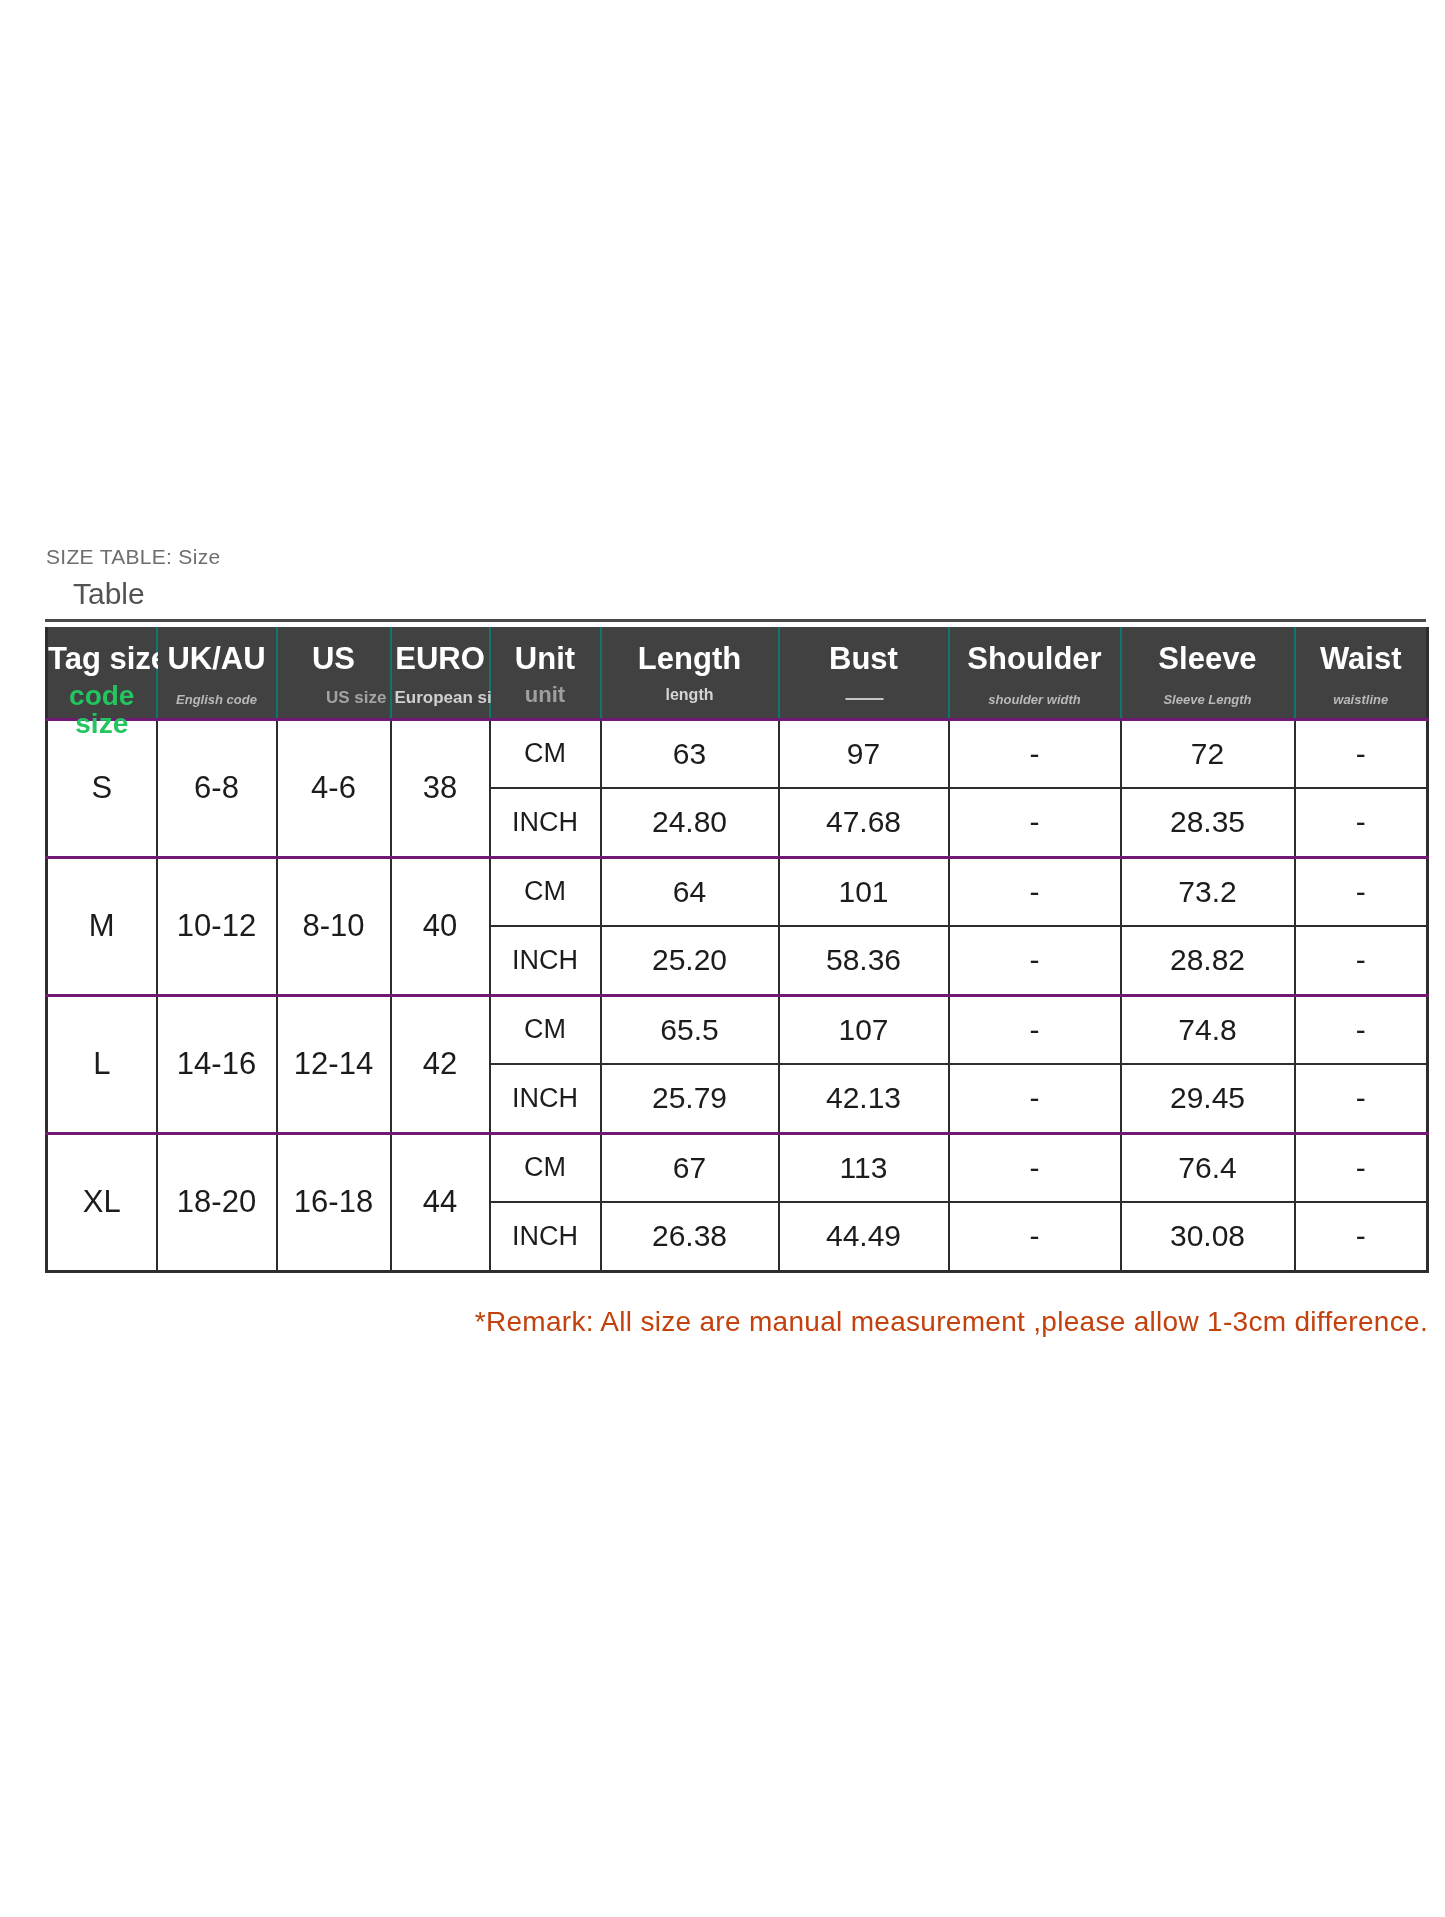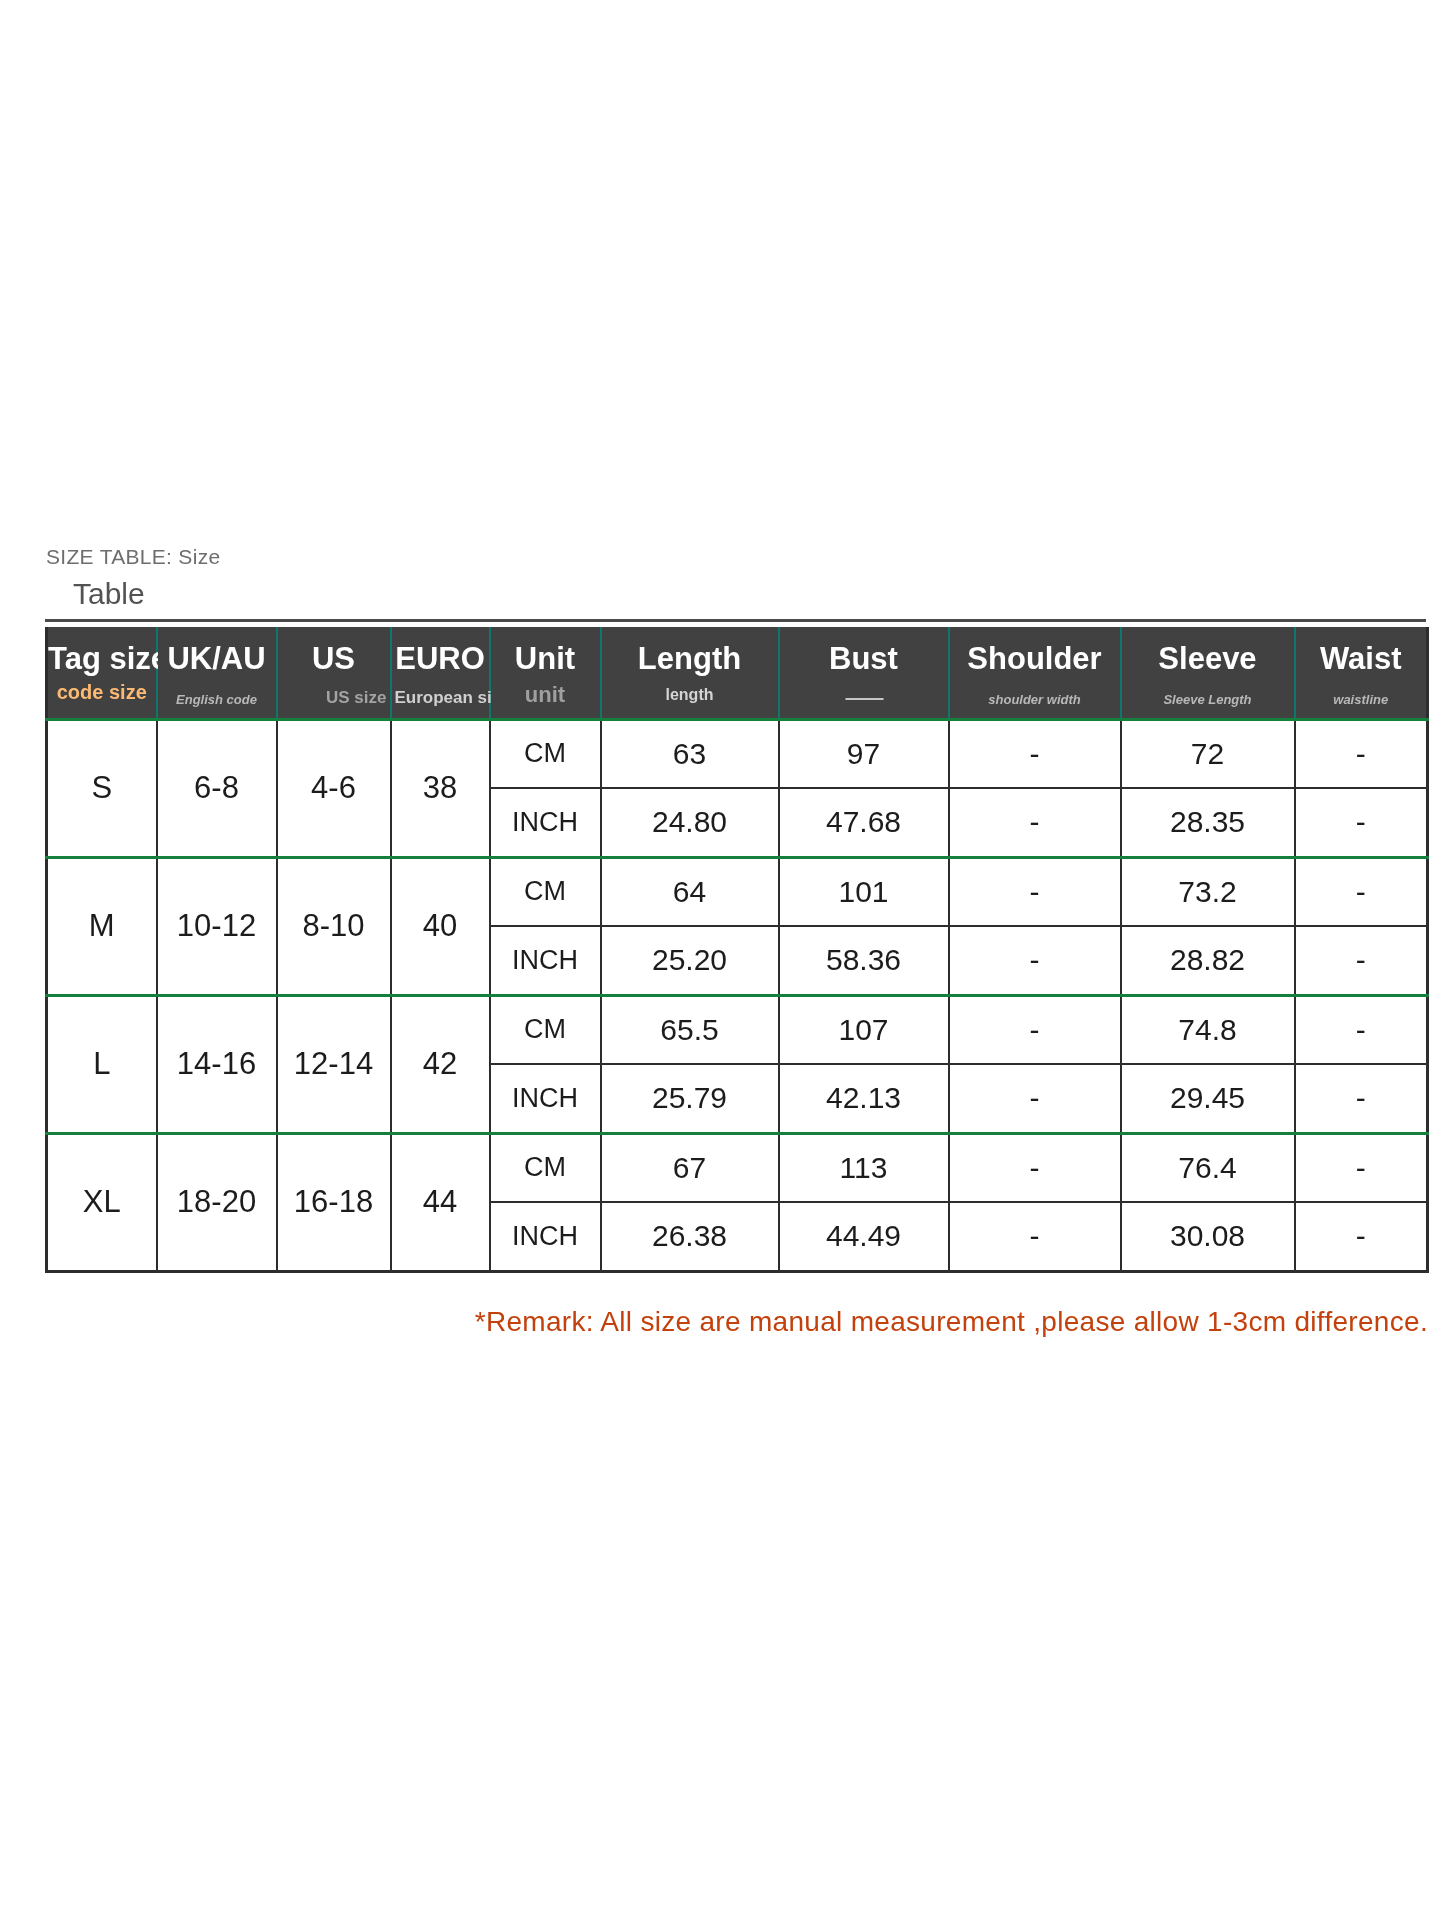--- a/index.html
+++ b/index.html
@@ -16,32 +16,32 @@
     border-collapse: collapse; table-layout: fixed;
     border: 3px solid #2d2d2d; border-top: none; }
 
   th { background: #414141; height: 92px; padding: 0; position: relative;
        border-left: 2px solid #0f766e; }
   th:first-child { border-left: none; }
 
   .h-main { position: absolute; top: 15px; left: 0; right: 0; text-align: center;
             font-size: 31px; font-weight: bold; color: #ffffff; line-height: 1.1; white-space: nowrap; }
   .h-sub  { position: absolute; left: 0; right: 0; text-align: center; color: #b3b3b3; line-height: 1; }
-  .h-sub-lg   { top: 55px; font-size: 20px; color: #fdba74; }
+  .h-sub-lg   { top: 55px; font-size: 28px; color: #22c55e; }
   .h-sub-xs   { top: 66px; font-size: 13px; color: #b8b8b8; font-style: italic; }
   .h-sub-us   { top: 62px; left: auto; right: 3px;  font-size: 17px; color: #a3a3a3; white-space: nowrap; text-align: right; }
   .h-sub-euro { top: 62px; right: auto; left: 3px;  font-size: 17px; color: #d0d0d0; white-space: nowrap; text-align: left; }
   .h-sub-unit { top: 57px; font-size: 22px; color: #9f9f9f; }
   .h-sub-len  { top: 60px; font-size: 16px; font-weight: bold; color: #d4d4d4; }
   .h-sub-dash { top: 60px; font-size: 20px; letter-spacing: -2px; color: #c6c6c6; }
 
   td { border: 2px solid #2d2d2d; height: 69px; padding: 0;
        text-align: center; vertical-align: middle;
        font-size: 30px; color: #1c1c1c; }
-  tr.group-start td { border-top: 3px solid #15803d; }
+  tr.group-start td { border-top: 3px solid #701a75; }
   td.code-cell { font-size: 31px; }
   td.unit-cell { font-size: 27px; }
 
   .remark { position: absolute; right: 33px; top: 1306px; width: 1381px;
             text-align: right; font-size: 28px; color: #c2410c; letter-spacing: .3px; }
 </style>
 </head>
 <body>
 
 <div class="page">

